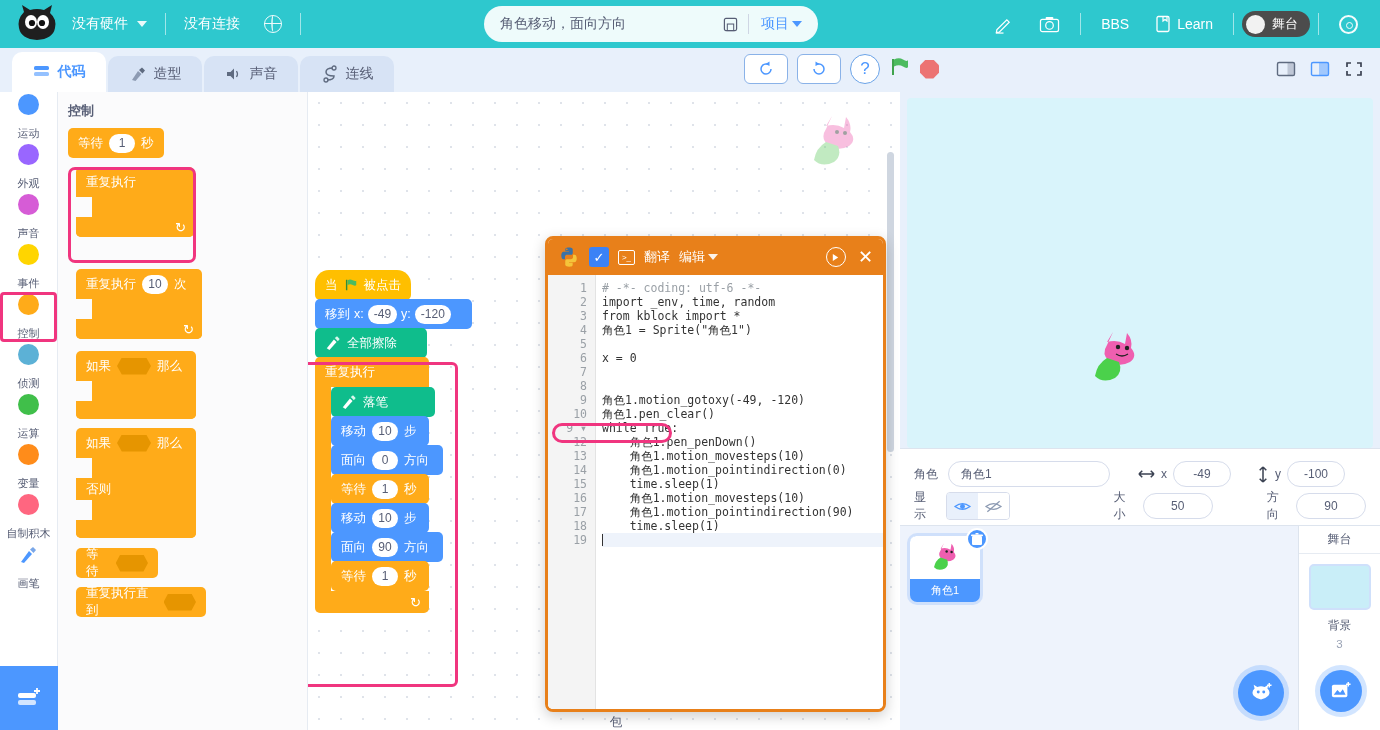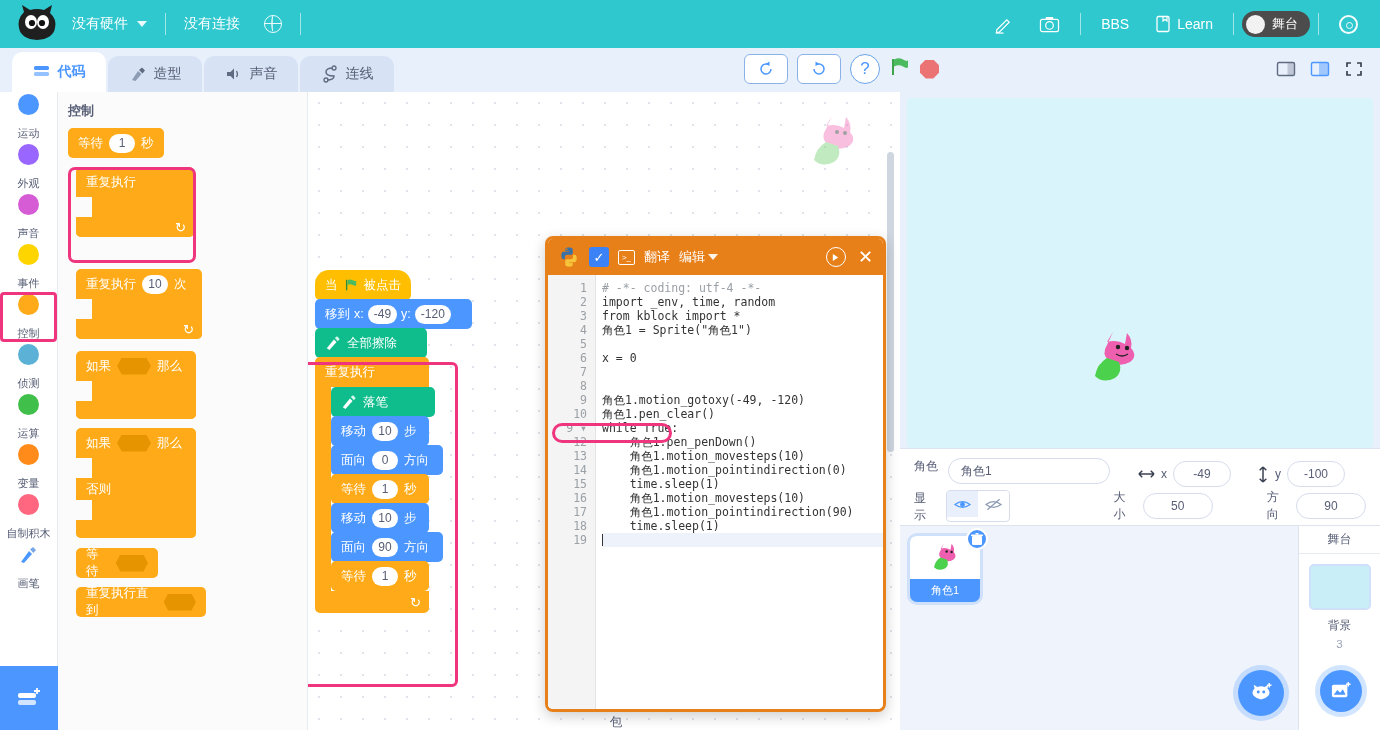--- a/index.html
+++ b/index.html
@@ -106,21 +106,21 @@
             font-size:12.5px; color:#575e75; cursor:pointer;}
   .vscroll { position:absolute; right:6px; top:60px; width:7px; height:300px; background:#cfd6e0; border-radius:4px;}
   
   .stagewrap { position:absolute; right:0; top:92px; width:480px; bottom:0; background:#e8f0fb;
                display:flex; flex-direction:column; }
   .stage { margin:6px auto 0; width:466px; height:350px; background:#d9f4fb; border-radius:4px;
            position:relative; overflow:hidden;}
   .stage-cat { position:absolute; left:176px; top:230px; }
   .sprite-info { height:78px; background:#fff; border-top:1px solid #dde4ee; border-bottom:1px solid #dde4ee;
                  padding:9px 14px; font-size:12px; color:#575e75; }
-  .si-row { display:flex; gap:8px; height:32px;}
+  .si-row { display:flex; align-items:center; gap:8px; height:32px;}
   .si-lbl { width:26px; }
   .inp { border:1px solid #d6dceb; border-radius:13px; height:26px; background:#fff; font-size:12px;
          color:#575e75; display:flex; align-items:center; padding:0 12px;}
   .inp.num { justify-content:center; width:58px; }
   .inp.name { width:162px; }
   .showgrp { display:flex; border:1px solid #d6dceb; border-radius:4px; overflow:hidden;}
   .showbtn { width:34px;height:26px;display:flex;align-items:center;justify-content:center;cursor:pointer;background:#fff;}
   .showbtn.on { background:#e9f0fb; }
   .bottompanes { flex:1; display:flex; }
   .spritepane { flex:1; background:#eef3fc; position:relative; }
@@ -188,20 +188,34 @@
   </div>
   <div class="tb-sep"></div>
   <div class="tb-item">
     <span>没有连接</span>
   </div>
   <div class="tb-item">
     <span class="globe"></span>
   </div>
   <div class="tb-sep"></div>
 
+  <div class="title-pill">
+    <span class="t-name">角色移动，面向方向</span>
+    <span class="t-save">
+      <svg width="15" height="15" viewBox="0 0 16 16">
+        <rect x="1.5" y="1.5" width="13" height="13" rx="1.6" fill="none" stroke="#575e75" stroke-width="1.3"></rect>
+        <rect x="4.6" y="7.5" width="6.8" height="7" fill="none" stroke="#575e75" stroke-width="1.1"></rect>
+      </svg>
+    </span>
+    <span class="t-sep"></span>
+    <span class="t-proj">
+      <span>项目</span>
+      <i class="chev"></i>
+    </span>
+  </div>
 
   <div class="tb-right">
     <div class="tb-item">
       <svg width="19" height="19" viewBox="0 0 20 20">
         <path d="M3 15.5 L13.5 5 L16 7.5 L5.5 18 L2.5 18.5 Z" fill="none" stroke="#fff" stroke-width="1.3"></path>
         <line x1="2" y1="19" x2="10" y2="19" stroke="#fff" stroke-width="1.3"></line>
       </svg>
     </div>
     <div class="tb-item">
       <svg width="21" height="19" viewBox="0 0 22 20">
@@ -621,21 +635,21 @@
       <div>12</div>
       <div>13</div>
       <div>14</div>
       <div>15</div>
       <div>16</div>
       <div>17</div>
       <div>18</div>
       <div>19</div>
     </div>
     <div class="codelines">
-      <div class="cm"># -*- coding: utf-4 -*-</div>
+      <div class="cm"># -*- coding: utf-6 -*-</div>
       <div>import _env, time, random</div>
       <div>from kblock import *</div>
       <div>角色1 = Sprite("角色1")</div>
       <div></div>
       <div>x = 0</div>
       <div></div>
       <div></div>
       <div>角色1.motion_gotoxy(-49, -120)</div>
       <div>角色1.pen_clear()</div>
       <div>while True:</div>

